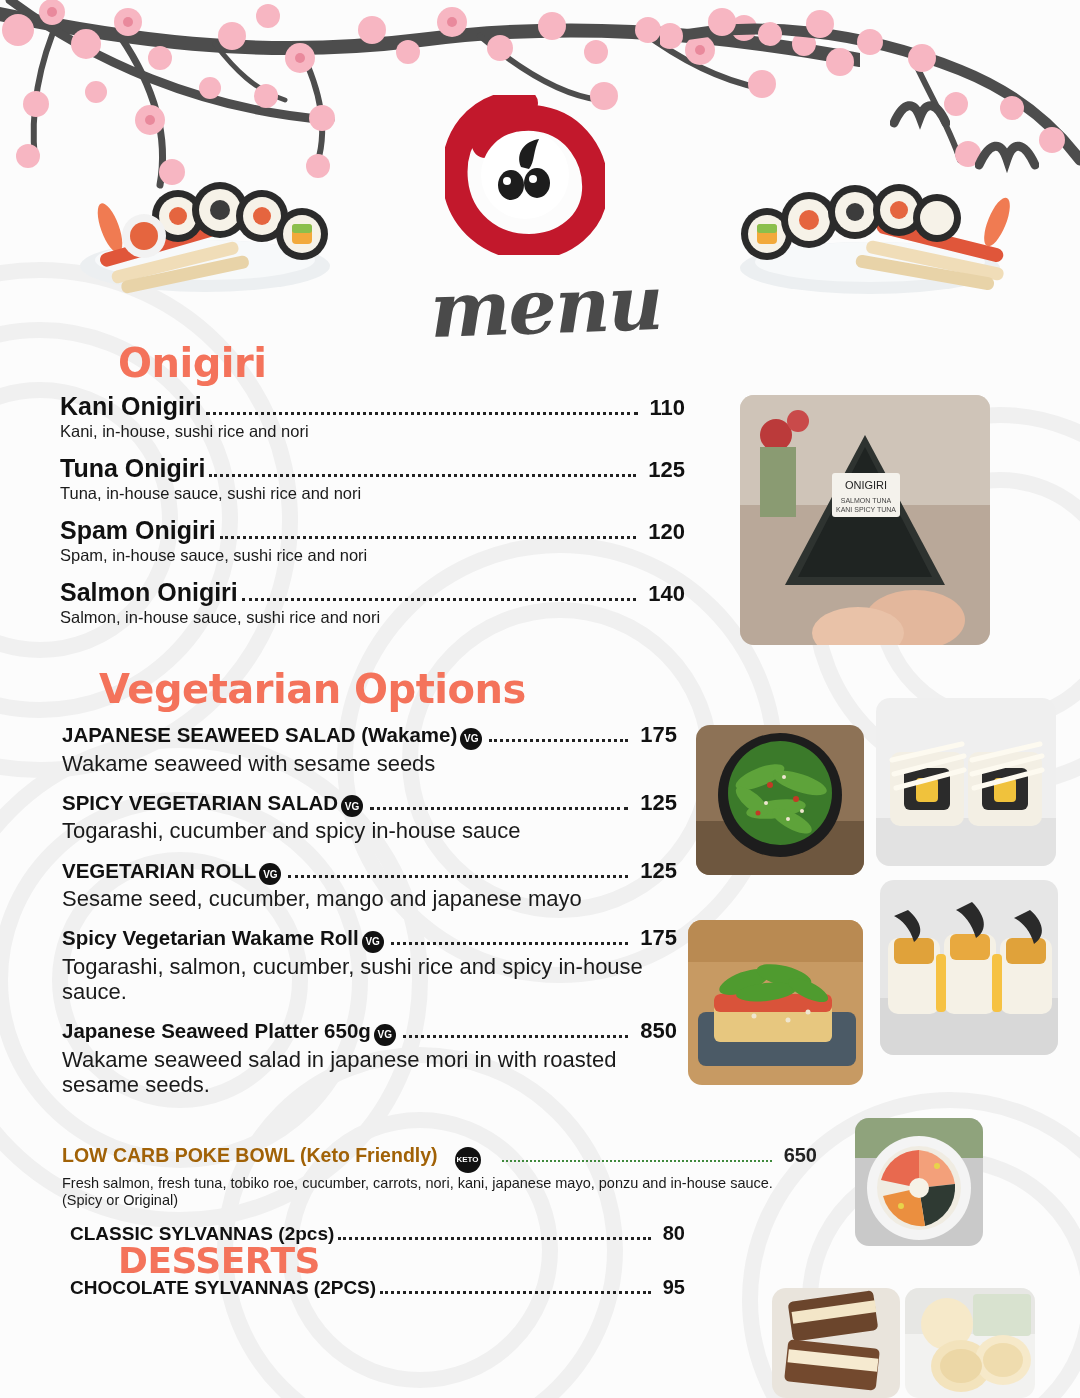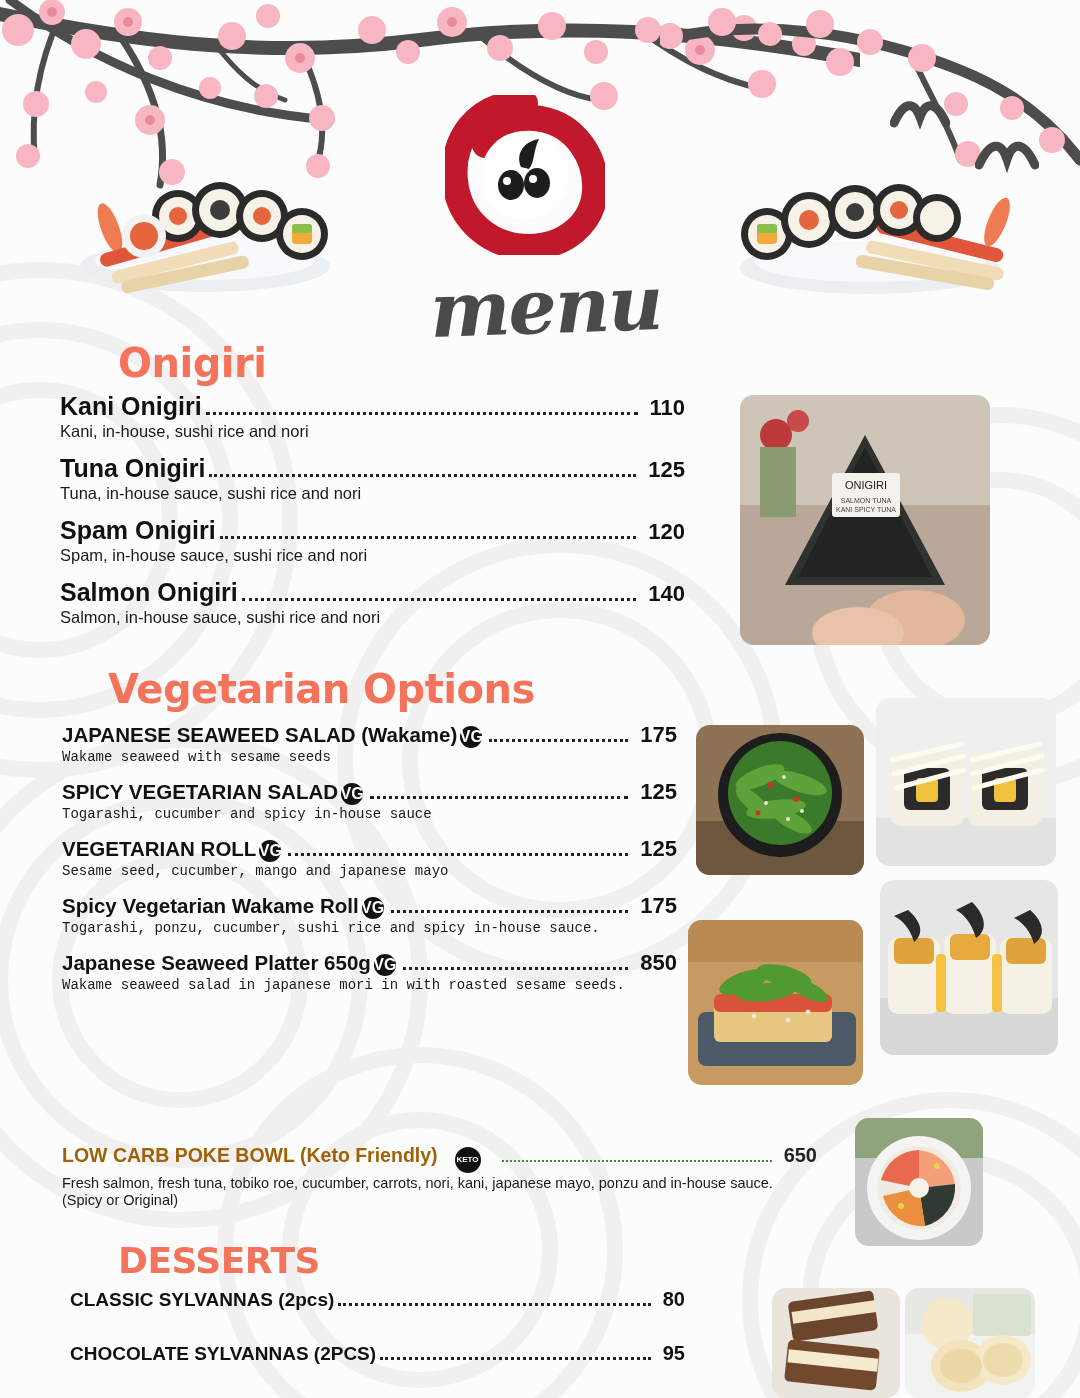--- a/index.html
+++ b/index.html
@@ -40,21 +40,21 @@
   
   .content { position:relative; z-index:3; padding:0; }
 
   .section-title {
     font-family:"DejaVu Sans", sans-serif;
     font-weight:800;
     color:#f4735b;
     letter-spacing:-0.5px;
   }
   #onigiri-title { position:absolute; left:118px; top:340px; font-size:40px; }
-  #veg-title     { position:absolute; left:108px;  top:666px; font-size:40px; }
+  #veg-title     { position:absolute; left:99px;  top:666px; font-size:40px; }
   #dessert-title { position:absolute; left:118px; top:1240px; font-size:36px; }
 
   .item-block { position:absolute; }
 
   .item-row {
     display:flex; align-items:baseline; width:100%;
   }
   .item-name {
     font-weight:700; color:#111; white-space:nowrap;
   }
@@ -66,48 +66,48 @@
   }
   .item-desc {
     color:#1a1a1a; margin-top:1px;
   }
 
   .badge {
     display:inline-flex; align-items:center; justify-content:center;
     background:#111; color:#fff; border-radius:50%;
     font-weight:700; vertical-align:middle;
   }
-  .badge-vg { width:22px; height:22px; font-size:16px; margin:0 3px; }
+  .badge-vg { width:22px; height:22px; font-size:10px; margin:0 3px; }
   .badge-keto { width:26px; height:26px; font-size:8px; margin:0 17px; }
 
   
   #onigiri-items { left:60px; top:392px; width:625px; }
   #onigiri-items .item-name { font-size:25px; }
   #onigiri-items .price { font-size:22px; }
   #onigiri-items .item-desc { font-size:16.5px; }
   #onigiri-items .entry { margin-bottom:13px; }
   #onigiri-items .dots { border-bottom-width:3px; }
 
   
   #veg-items { left:62px; top:722px; width:615px; }
   #veg-items .item-name { font-size:20.5px; }
   #veg-items .price { font-size:22px; }
-  #veg-items .item-desc { font-size:14px; line-height:1.15;font-family:Liberation Mono, monospace; }
+  #veg-items .item-desc { font-size:22px; line-height:1.15; }
   #veg-items .entry { margin-bottom:14px; }
   #veg-items .dots { border-bottom-width:3px; }
 
   
   #keto-item { left:62px; top:1144px; width:755px; }
   #keto-item .item-name { font-size:19.5px; color:#a16207; font-weight:800; }
   #keto-item .price { font-size:20px; color:#222; font-weight:700; }
   #keto-item .dots { border-bottom:2.5px dotted #3f8a3c; }
   #keto-item .item-desc { font-size:14.5px; line-height:1.22; margin-top:2px; }
 
   
-  #dessert-items { left:70px; top:1288px; width:615px; }
+  #dessert-items { left:70px; top:1222px; width:615px; }
   #dessert-items .item-name { font-size:19px; }
   #dessert-items .price { font-size:20px; }
   #dessert-items .entry { margin-bottom:30px; }
   #dessert-items .dots { border-bottom-width:3px; }
 
   
   .photo { position:absolute; border-radius:14px; overflow:hidden; z-index:3; }
   .photo svg, .photo .fill { width:100%; height:100%; display:block; }
 
   #photo-onigiri { left:740px; top:395px; width:250px; height:250px; }
@@ -374,21 +374,21 @@
       </div>
       <div class="item-desc">Sesame seed, cucumber, mango and japanese mayo</div>
     </div>
     <div class="entry">
       <div class="item-row">
         <span class="item-name">Spicy Vegetarian Wakame Roll</span>
         <span class="badge badge-vg">VG</span>
         <span class="dots"></span>
         <span class="price">175</span>
       </div>
-      <div class="item-desc">Togarashi, ponzu, cucumber, sushi rice and spicy in-house sauce.</div>
+      <div class="item-desc">Togarashi, salmon, cucumber, sushi rice and spicy in-house sauce.</div>
     </div>
     <div class="entry">
       <div class="item-row">
         <span class="item-name">Japanese Seaweed Platter 650g</span>
         <span class="badge badge-vg">VG</span>
         <span class="dots"></span>
         <span class="price">850</span>
       </div>
       <div class="item-desc">Wakame seaweed salad in japanese mori in with roasted sesame seeds.</div>
     </div>

